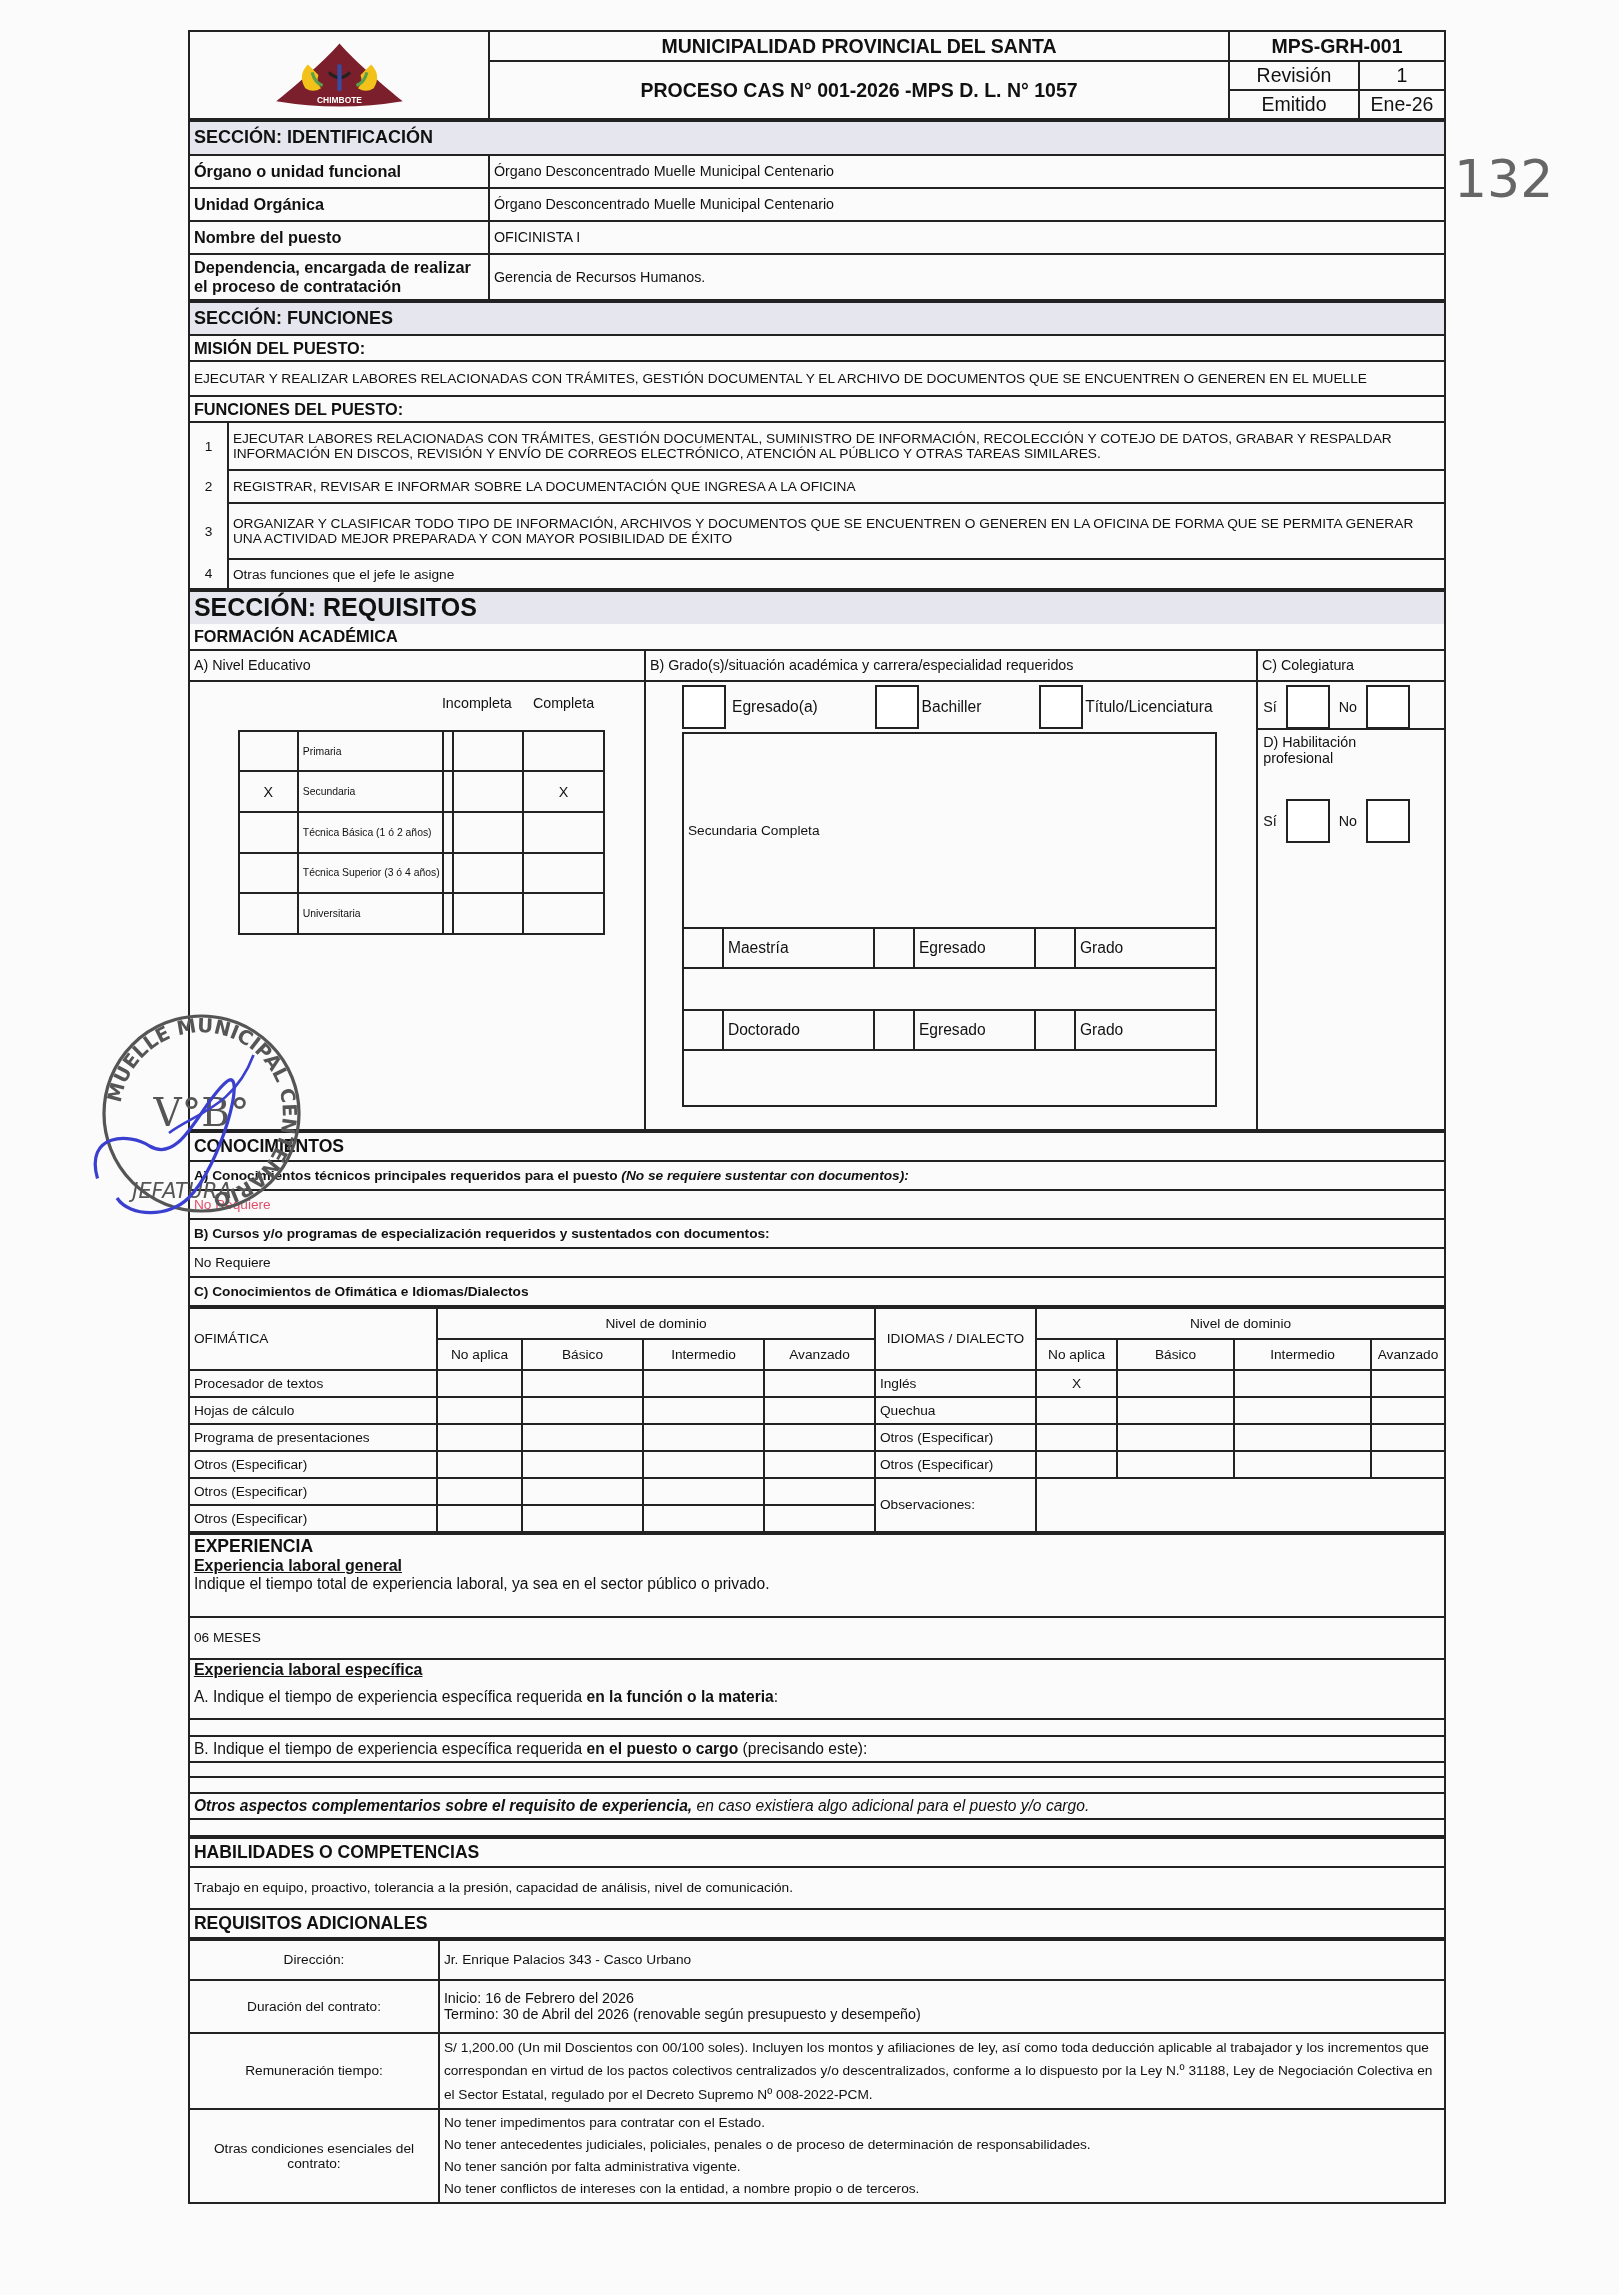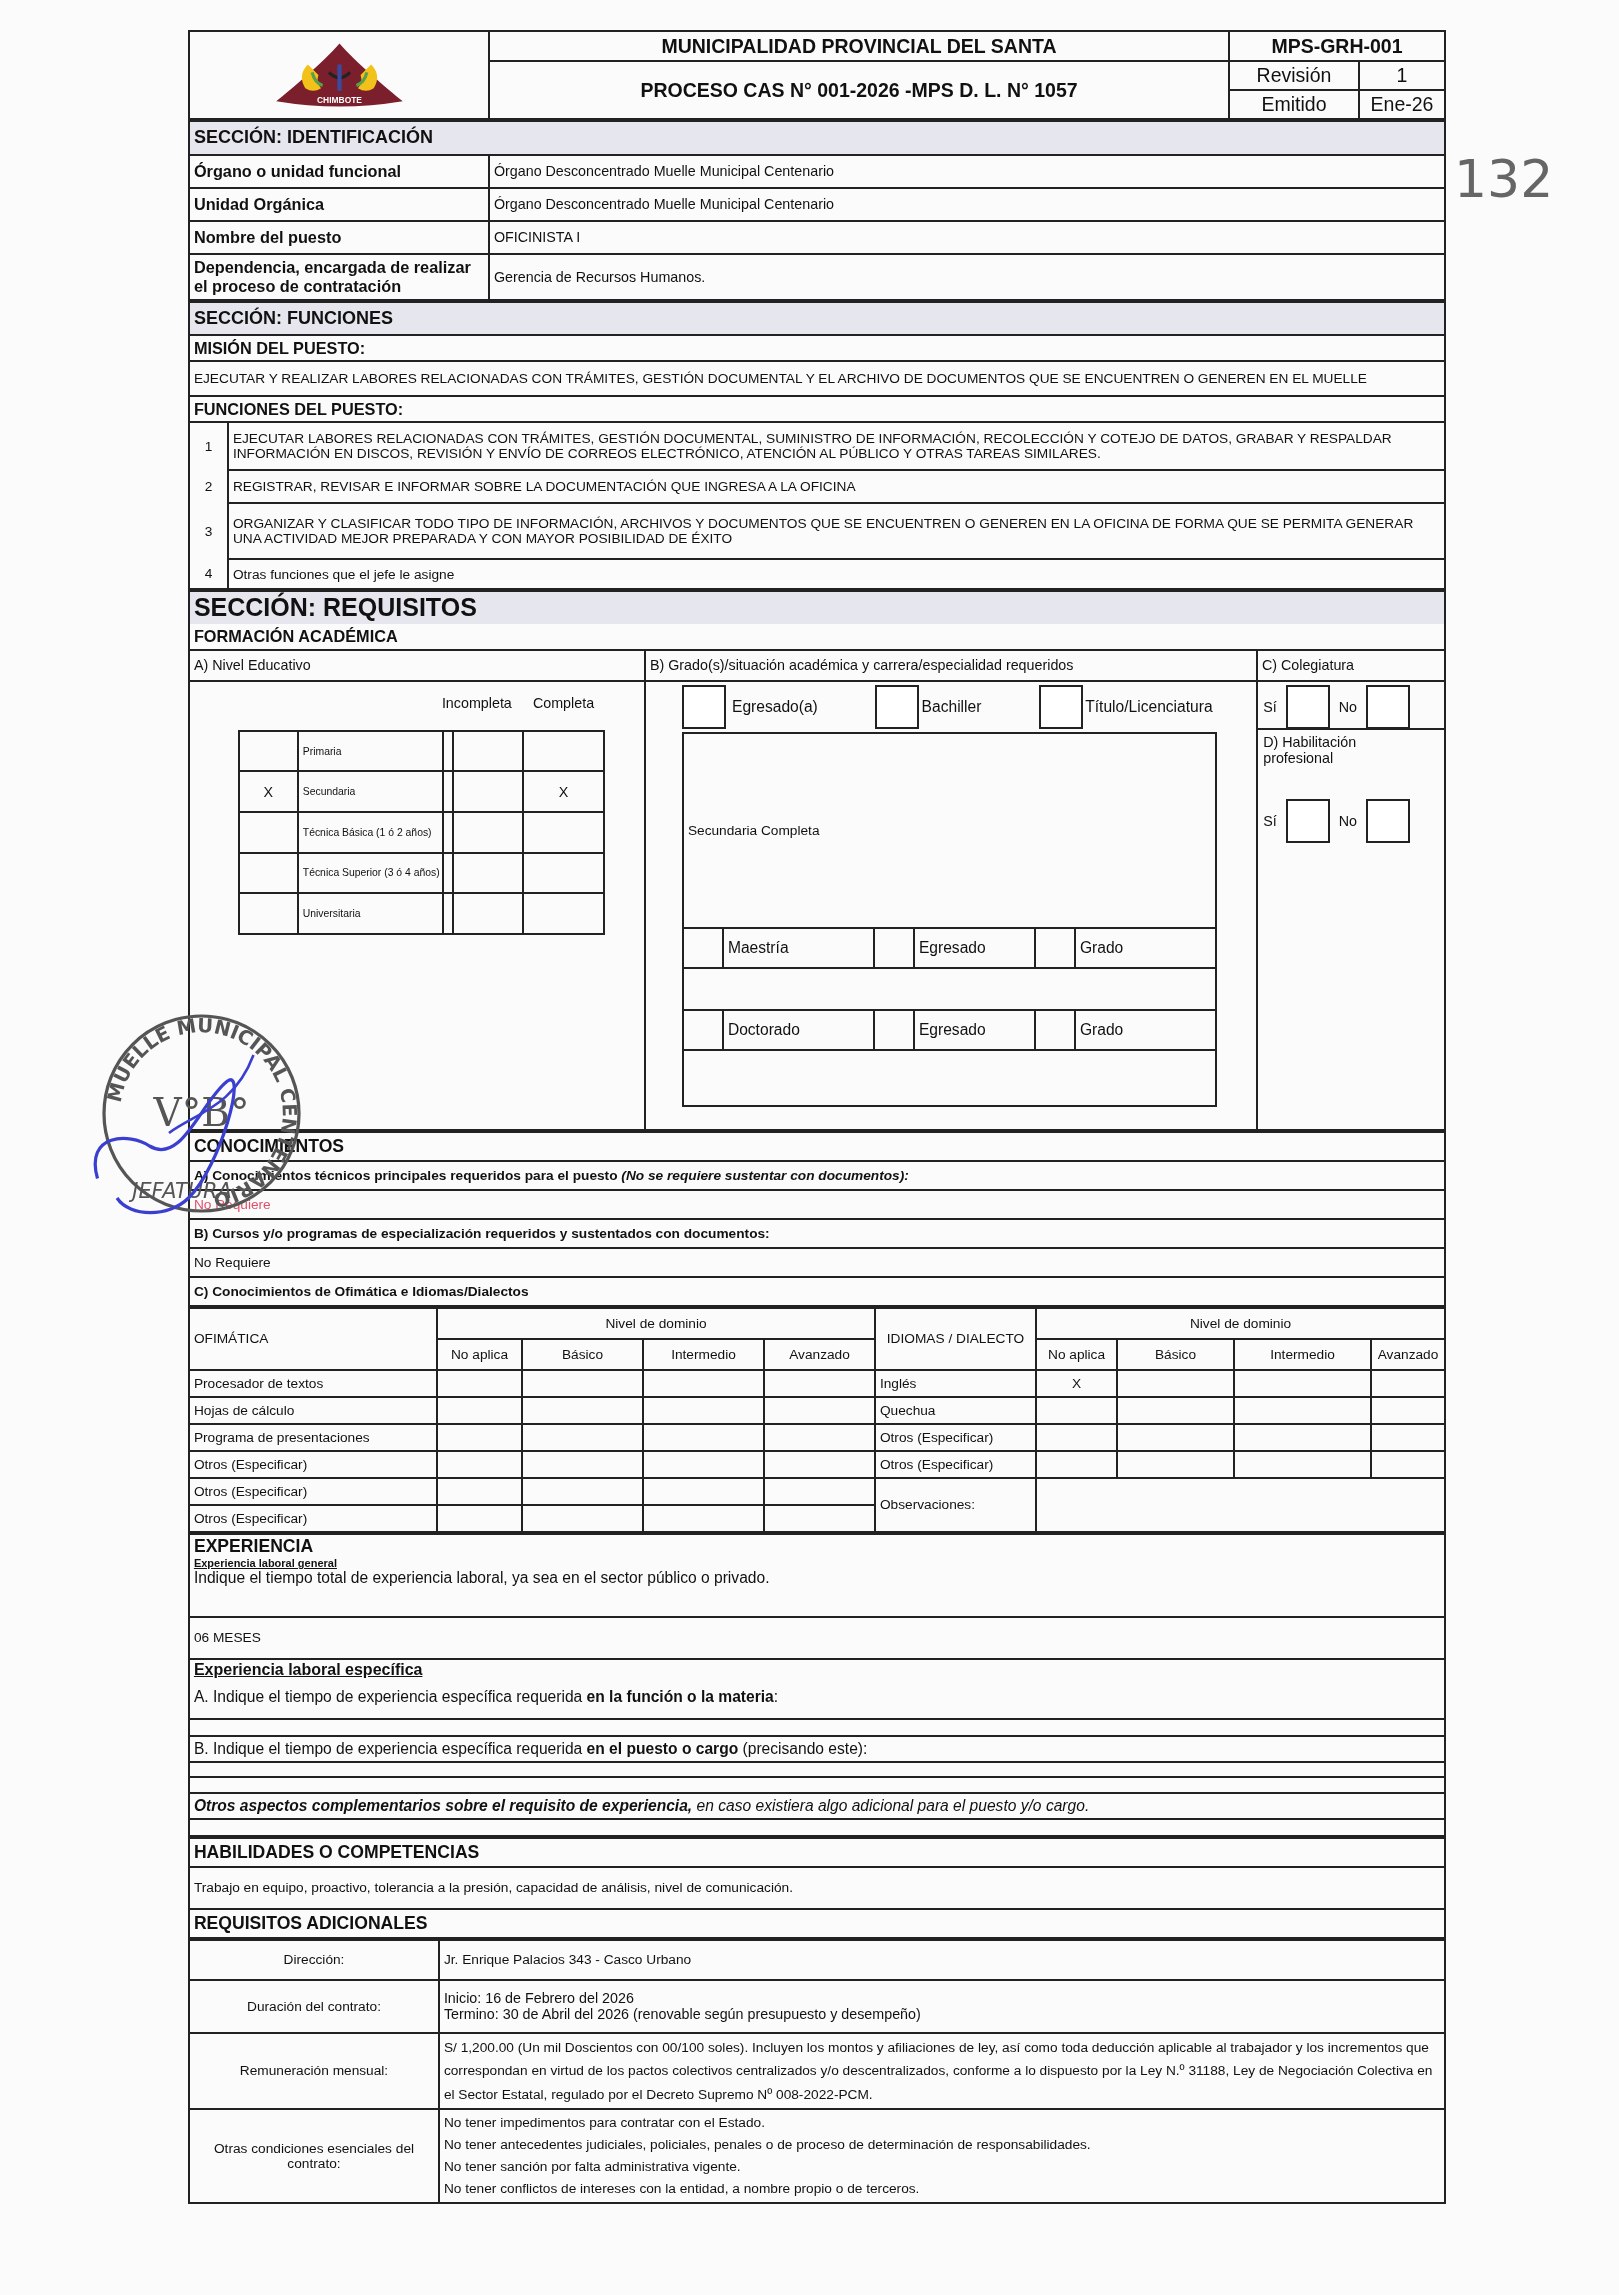--- a/index.html
+++ b/index.html
@@ -394,21 +394,21 @@
       <td class="center"></td>
     </tr>
   </tbody>
     </table>
 
   <table style="font-size:15.6px">
     <tbody>
         <tr style="height:83px">
           <td style="vertical-align:top">
       <div class="lbl" style="font-size:17.6px">EXPERIENCIA</div>
-      <div class="ul" style="font-size:11px">Experiencia laboral general</div>
+      <div class="ul" style="font-size:16px">Experiencia laboral general</div>
       <div>Indique el tiempo total de experiencia laboral, ya sea en el sector público o privado.</div>
     </td>
         </tr>
     <tr style="height:42px">
           <td class="small">06 MESES</td>
         </tr>
     <tr style="height:60px">
           <td style="vertical-align:top">
       <div class="ul" style="font-size:16px;margin-bottom:9px">Experiencia laboral específica</div>
       <div><span>A. Indique el tiempo de experiencia específica requerida </span><b>en la función o la materia</b><span>:</span></div>
@@ -460,21 +460,21 @@
       <td>Jr. Enrique Palacios 343 - Casco Urbano</td>
     </tr>
     <tr style="height:53px">
       <td class="center">Duración del contrato:</td>
       <td>
         <div style="font-size:14.3px">Inicio:  16 de Febrero del 2026</div>
         <div style="font-size:14.3px">Termino: 30 de Abril del 2026 (renovable según presupuesto y desempeño)</div>
       </td>
     </tr>
     <tr style="height:76px">
-      <td class="center">Remuneración mensual:</td>
+      <td class="center">Remuneración tiempo:</td>
       <td style="line-height:23.5px">S/ 1,200.00 (Un mil Doscientos con 00/100 soles). Incluyen los montos y afiliaciones de ley, así como toda deducción aplicable al trabajador y los incrementos que correspondan en virtud de los pactos colectivos centralizados y/o descentralizados, conforme a lo dispuesto por la Ley N.º 31188, Ley de Negociación Colectiva en el Sector Estatal, regulado por el Decreto Supremo Nº 008-2022-PCM.</td>
     </tr>
     <tr style="height:94px">
       <td class="center">Otras condiciones esenciales del contrato:</td>
       <td style="line-height:22px">
         <div>No tener impedimentos para contratar con el Estado.</div>
         <div>No tener antecedentes judiciales, policiales, penales o de proceso de determinación de responsabilidades.</div>
         <div>No tener sanción por falta administrativa vigente.</div>
         <div>No tener conflictos de intereses con la entidad, a nombre propio o de terceros.</div>
       </td>

